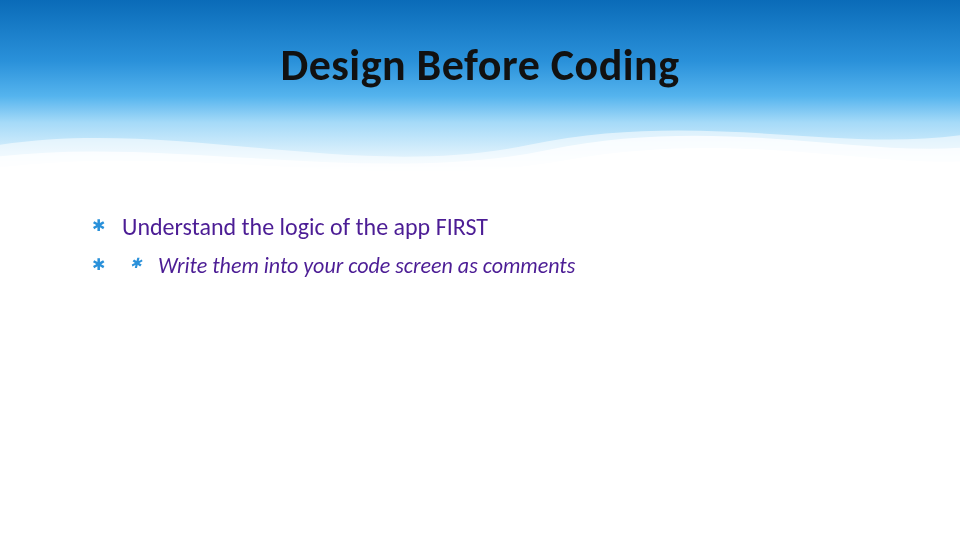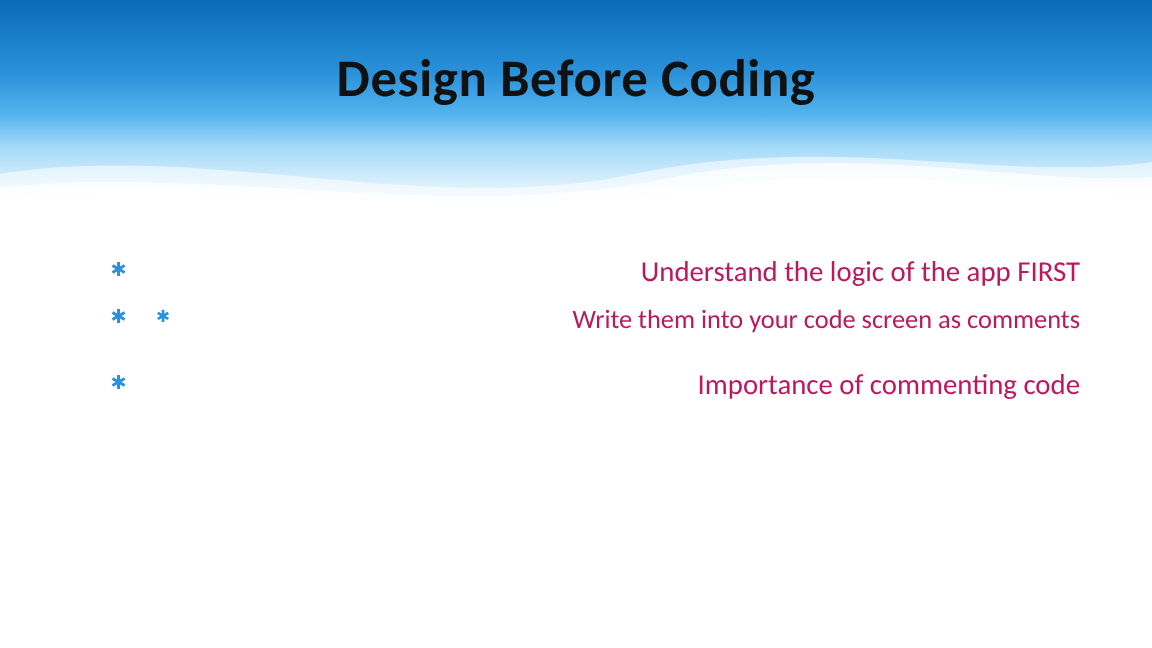--- a/index.html
+++ b/index.html
@@ -33,42 +33,42 @@
     font-size: 44px;
     font-weight: 600;
     color: #111;
     letter-spacing: 0.5px;
   }
   .content {
     position: absolute;
     top: 210px;
     left: 92px;
     right: 60px;
-    color: #be185d;
-    text-align: right;
+    color: #4c1d95;
   }
   ul { list-style: none; }
   .lvl1 > li {
     position: relative;
     padding-left: 30px;
     font-size: 24px;
     line-height: 1.45;
     margin-bottom: 2px;
   }
   .lvl1 > li::before {
     content: "\2731";
     position: absolute;
     left: 0;
     top: 4px;
     font-size: 16px;
     color: #2a91da;
   }
   .lvl2 {
     margin-top: 4px;
-    margin-bottom: 22px;
+    margin-bottom: 12px;
+    font-style: italic;
   }
   .lvl2 > li {
     position: relative;
     padding-left: 28px;
     font-size: 22px;
     line-height: 1.5;
     margin-left: 8px;
   }
   .lvl2 > li::before {
     content: "\2731";
@@ -96,16 +96,15 @@
   <div class="title">Design Before Coding</div>
 
   <div class="content">
     <ul class="lvl1">
       <li><span>Understand the logic of the app FIRST</span></li>
       <li>
         <ul class="lvl2">
           <li><span>Write them into your code screen as comments</span></li>
         </ul>
       </li>
-      <li><span>Importance of commenting code</span></li>
     </ul>
   </div>
 </div>
 
 </body></html>

